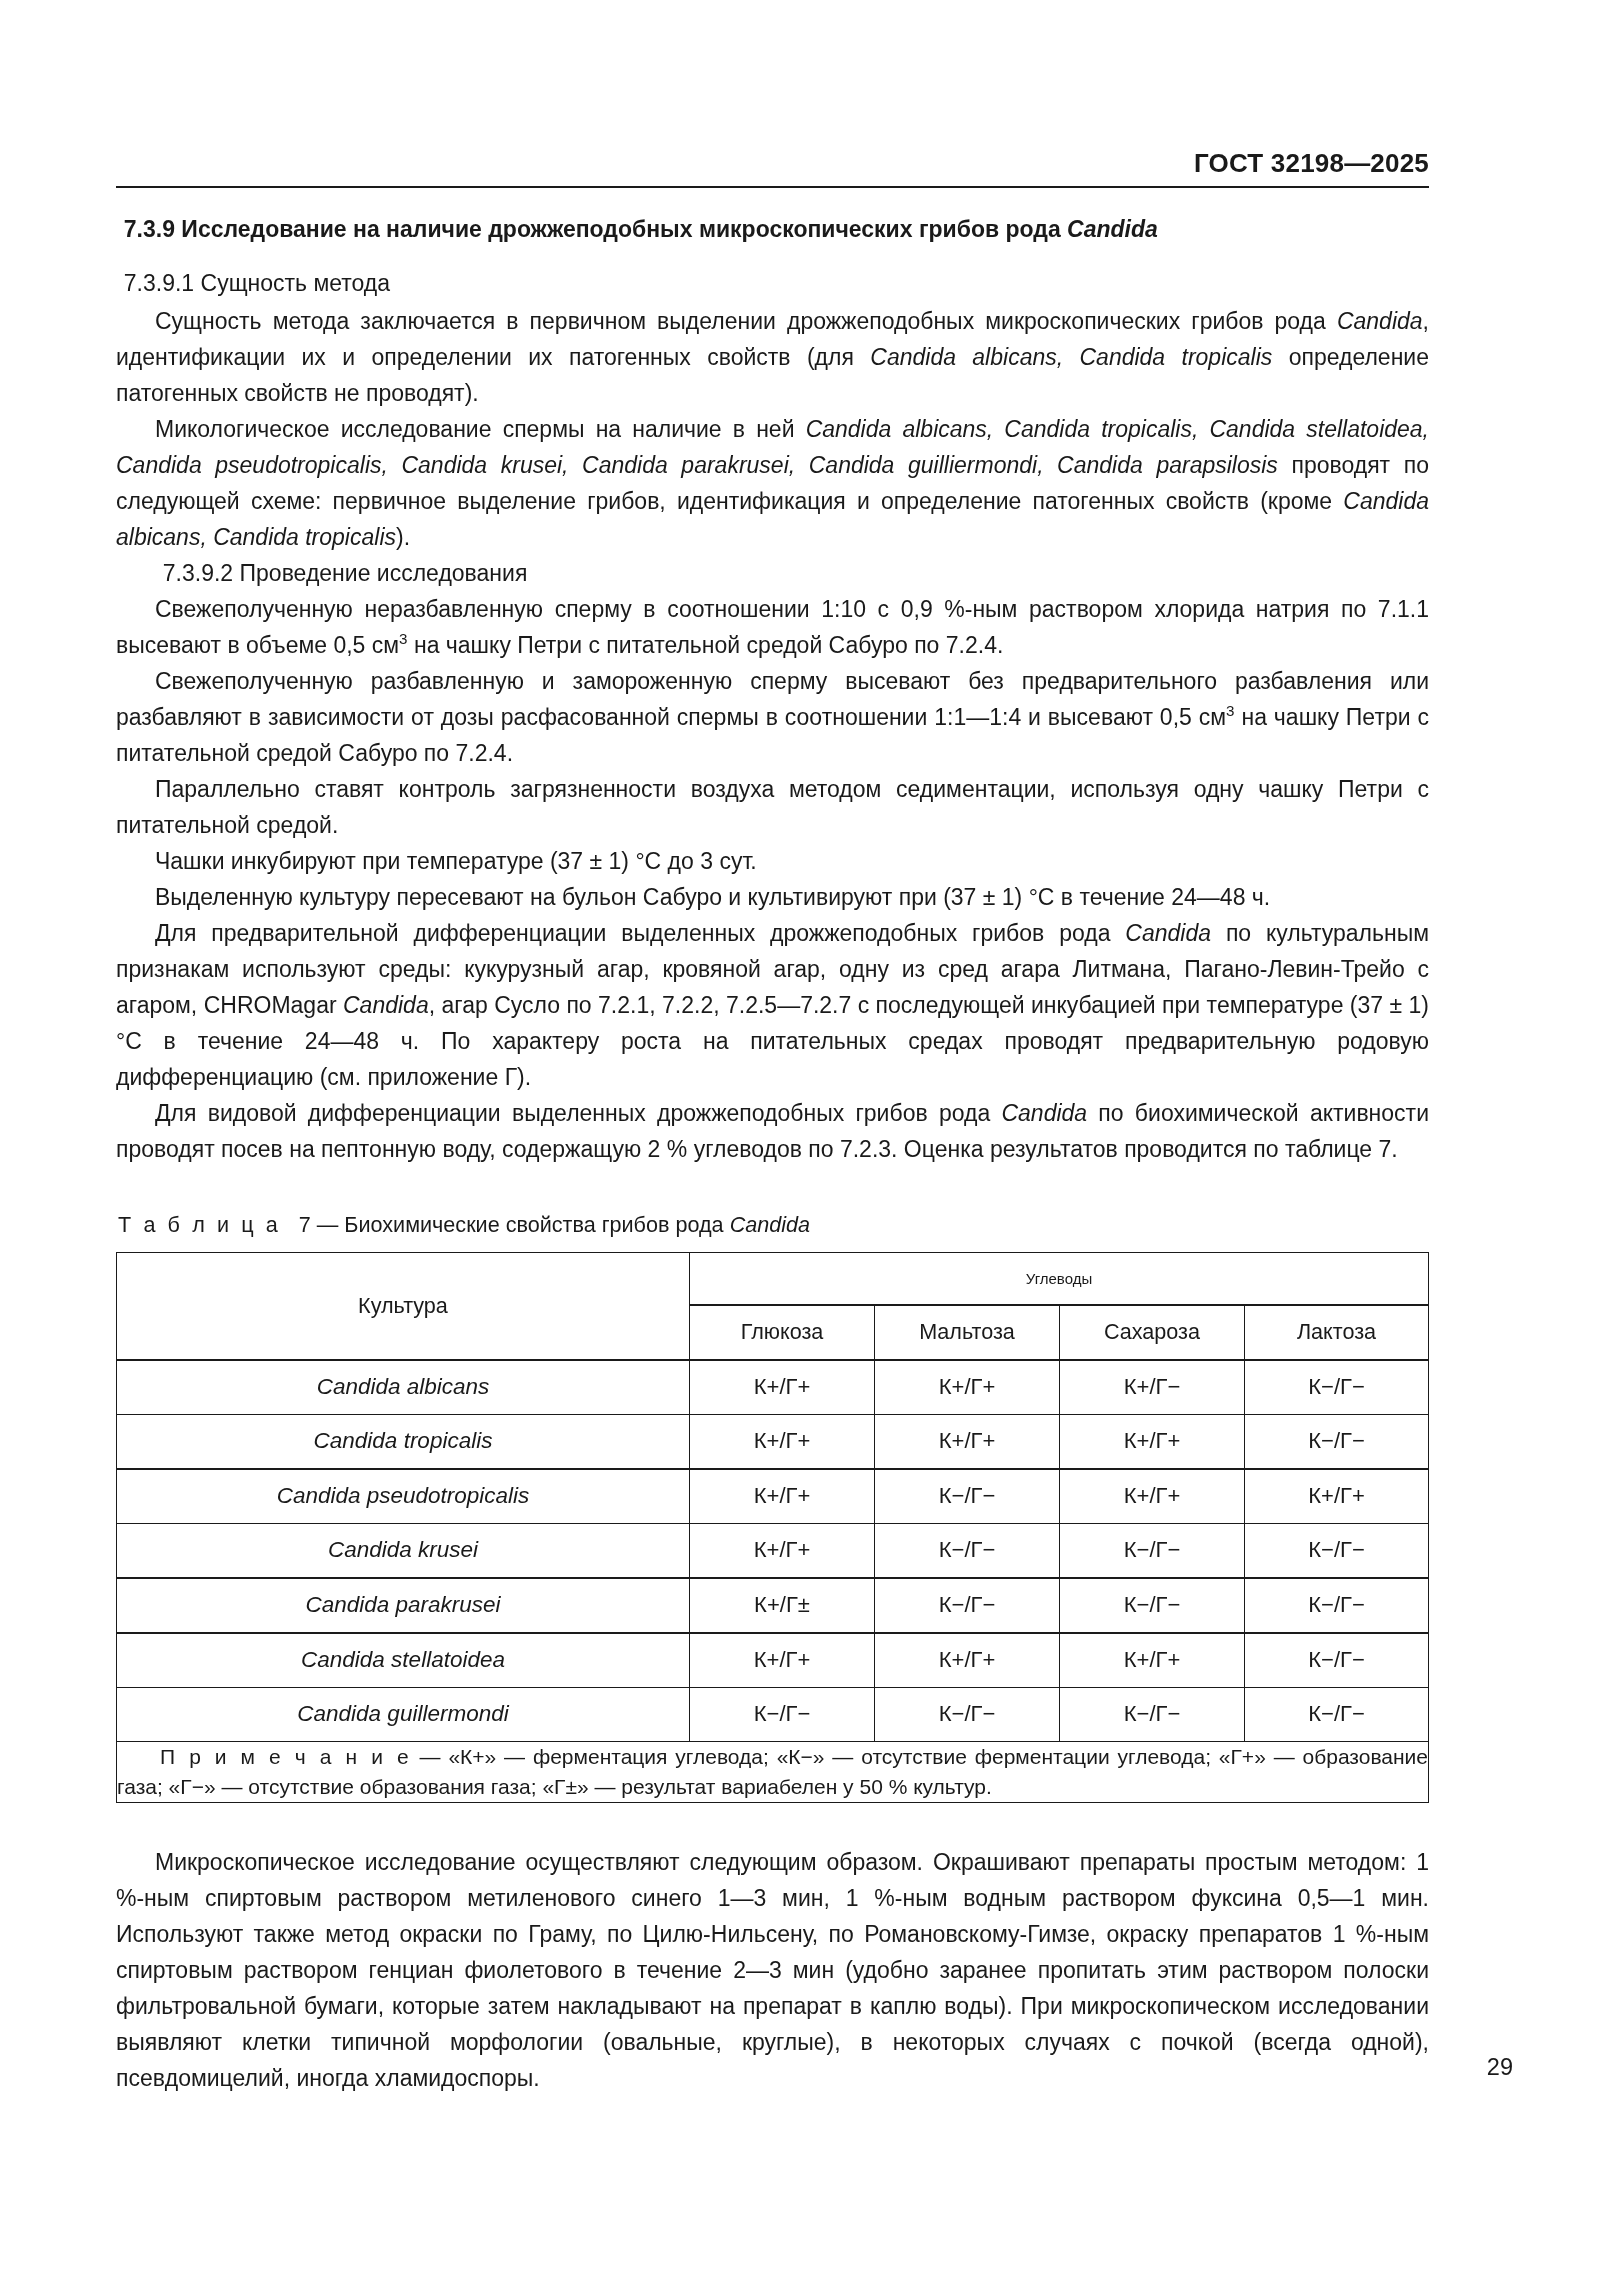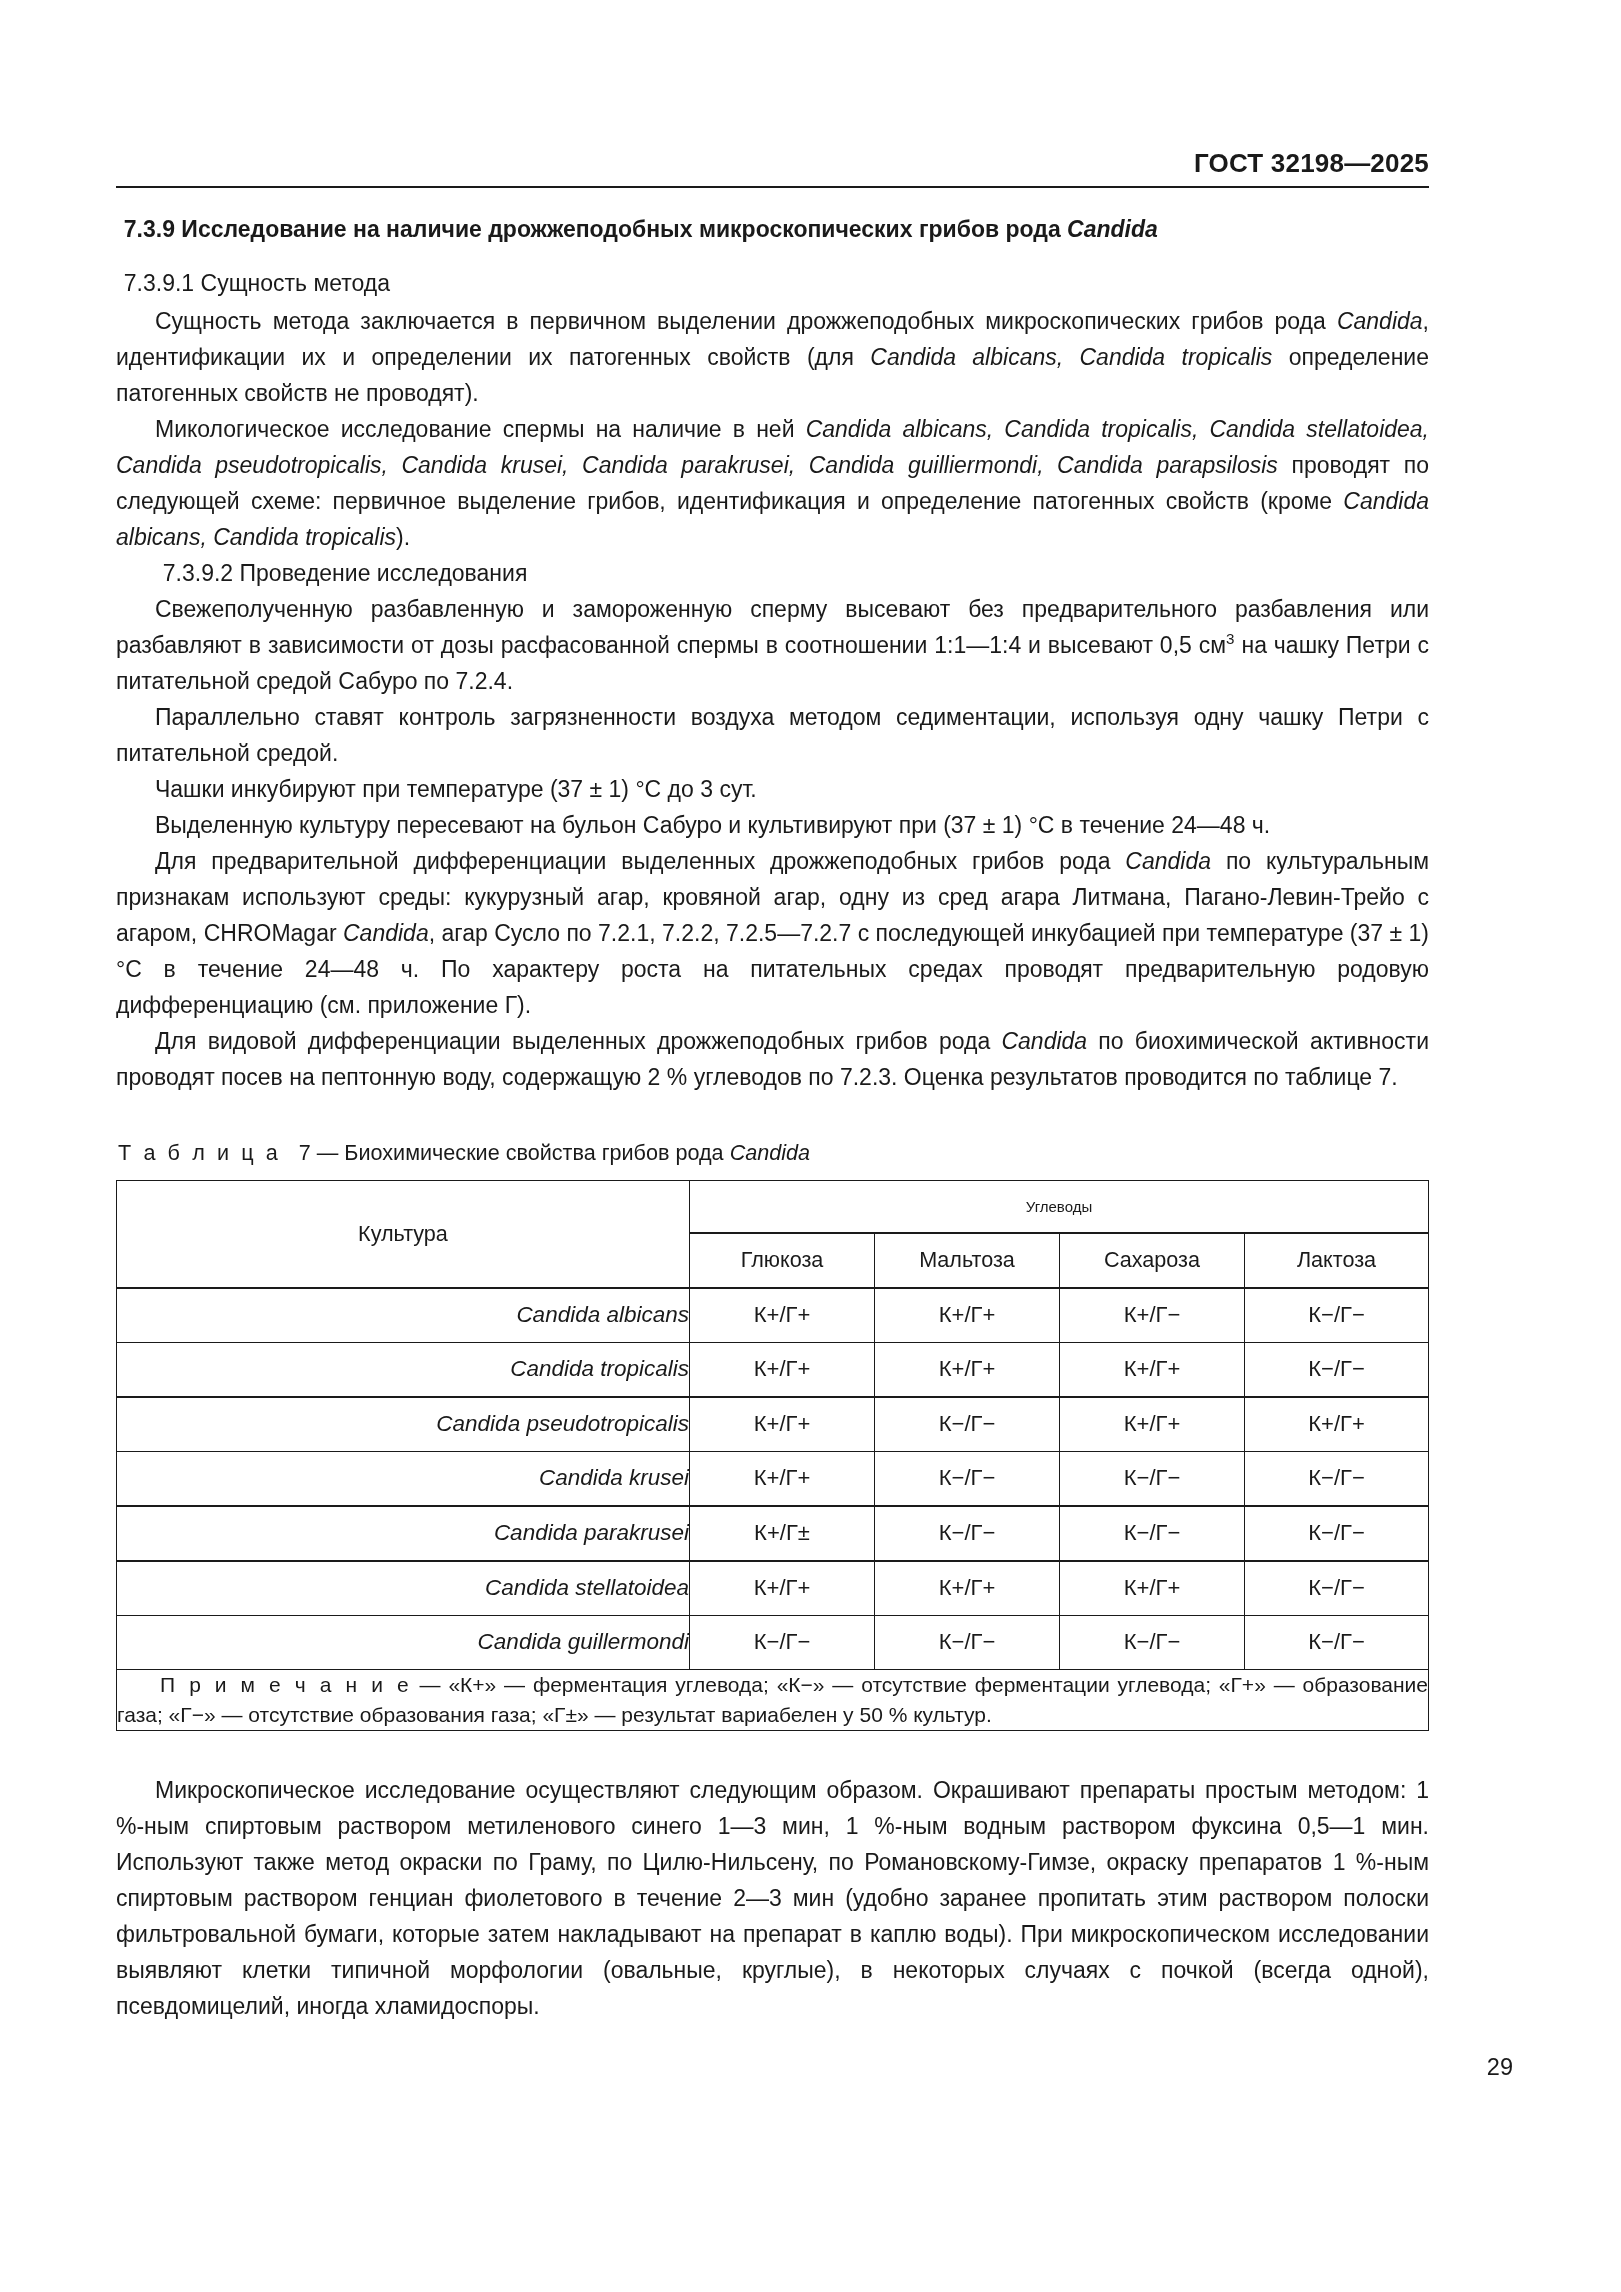--- a/index.html
+++ b/index.html
@@ -113,21 +113,21 @@
     font-size: 15px;
     border-bottom-width: 2.5px !important;
   }
   th.sub-head {
     text-align: center;
     vertical-align: middle;
     height: 53px;
     font-size: 21.6px;
   }
   td.culture-cell {
-    text-align: right;
+    text-align: center;
     vertical-align: middle;
     padding-left: 17.6px;
     height: 53px;
     font-style: italic;
     font-size: 22.5px;
   }
   td.val-cell {
     text-align: center;
     vertical-align: middle;
     height: 53px;
@@ -183,20 +183,23 @@
 
       <p class="para">
         <span class="indent"></span><span>Микологическое исследование спермы на наличие в ней </span><i>Candida albicans, Candida tropicalis, Candida stellatoidea, Candida pseudotropicalis, Candida krusei, Candida parakrusei, Candida guilliermondi, Candida parapsilosis</i><span> проводят по следующей схеме: первичное выделение грибов, идентификация и определение патогенных свойств (кроме </span><i>Candida albicans, Candida tropicalis</i><span>).</span>
       </p>
 
       <p class="para plain" style="padding-left:7.8px;">
         <span class="indent"></span><span>7.3.9.2</span>
         <span>Проведение исследования</span>
       </p>
 
+      <p class="para">
+        <span class="indent"></span><span>Свежеполученную неразбавленную сперму в соотношении 1:10 с 0,9 %-ным раствором хлорида натрия по 7.1.1 высевают в объеме 0,5 см</span><sup>3</sup><span> на чашку Петри с питательной средой Сабуро по 7.2.4.</span>
+      </p>
 
       <p class="para">
         <span class="indent"></span><span>Свежеполученную разбавленную и замороженную сперму высевают без предварительного разбавления или разбавляют в зависимости от дозы расфасованной спермы в соотношении 1:1—1:4 и высевают 0,5 см</span><sup>3</sup><span> на чашку Петри с питательной средой Сабуро по 7.2.4.</span>
       </p>
 
       <p class="para">
         <span class="indent"></span><span>Параллельно ставят контроль загрязненности воздуха методом седиментации, используя одну чашку Петри с питательной средой.</span>
       </p>
 
       <p class="para plain">

